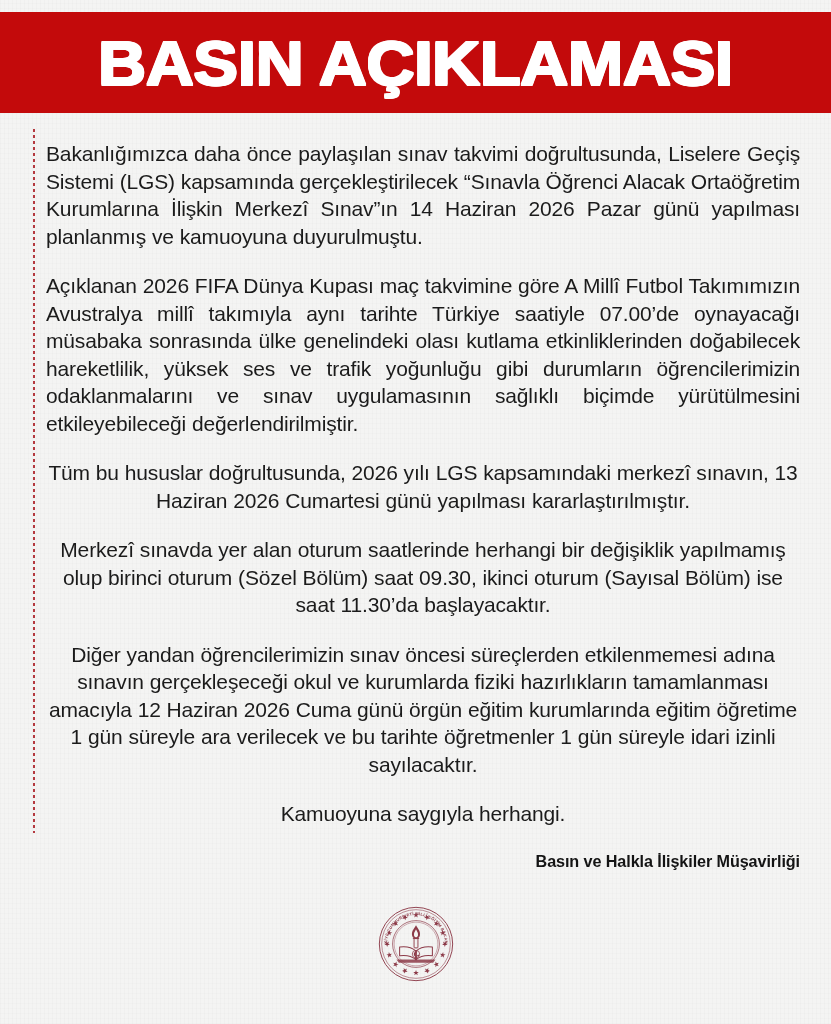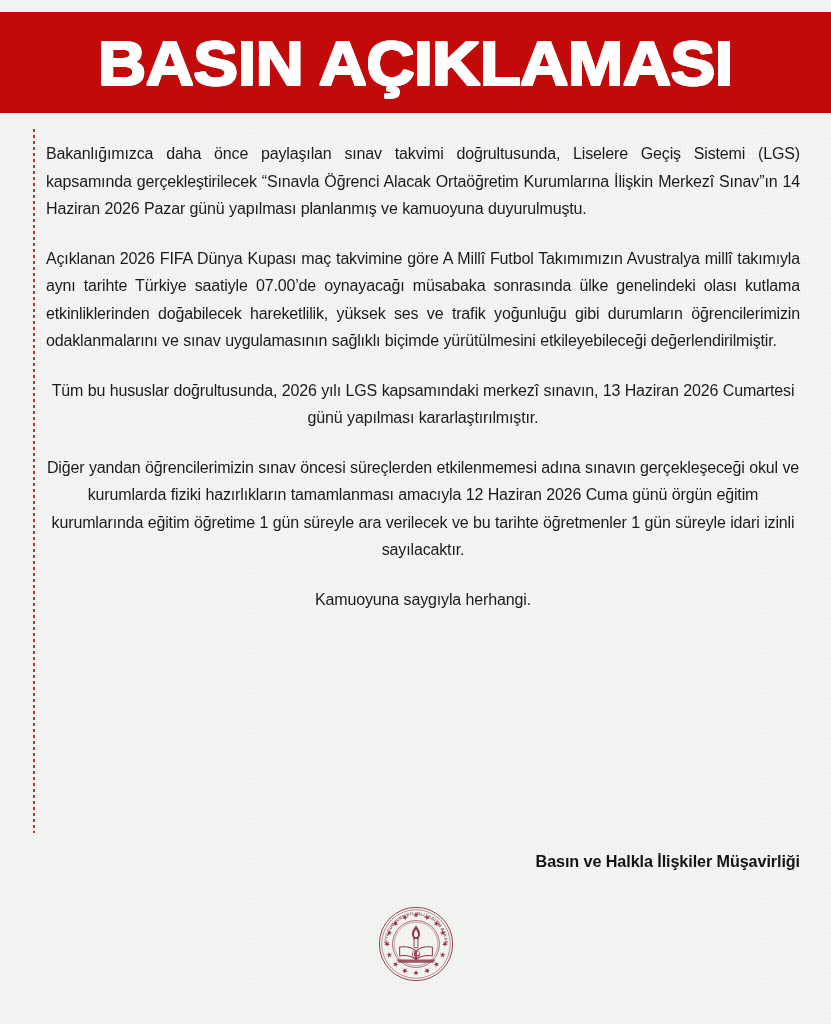--- a/index.html
+++ b/index.html
@@ -83,21 +83,21 @@
 
   
   .body-column {
     position: absolute;
     left: 46px;
     top: 140px;
     width: 754px;
   }
   .para {
     font-family: "Liberation Sans", sans-serif;
-    font-size: 16px;
+    font-size: 21px;
     line-height: 27.5px;
     color: #1b1b1b;
     text-align: justify;
     text-justify: inter-word;
     margin: 0 0 22px 0;
     letter-spacing: -0.15px;
     word-spacing: 0.2px;
   }
   .para:last-of-type {
     margin-bottom: 0;
@@ -148,20 +148,21 @@
   <div class="header-banner">
     <div class="header-title">BASIN AÇIKLAMASI</div>
   </div>
 
   <div class="side-rule"></div>
 
   <div class="body-column">
     <p class="para">Bakanlığımızca daha önce paylaşılan sınav takvimi doğrultusunda, Liselere Geçiş Sistemi (LGS) kapsamında gerçekleştirilecek “Sınavla Öğrenci Alacak Ortaöğretim Kurumlarına İlişkin Merkezî Sınav”ın 14 Haziran 2026 Pazar günü yapılması planlanmış ve kamuoyuna duyurulmuştu.</p>
     <p class="para">Açıklanan 2026 FIFA Dünya Kupası maç takvimine göre A Millî Futbol Takımımızın Avustralya millî takımıyla aynı tarihte Türkiye saatiyle 07.00’de oynayacağı müsabaka sonrasında ülke genelindeki olası kutlama etkinliklerinden doğabilecek hareketlilik, yüksek ses ve trafik yoğunluğu gibi durumların öğrencilerimizin odaklanmalarını ve sınav uygulamasının sağlıklı biçimde yürütülmesini etkileyebileceği değerlendirilmiştir.</p>
     <p class="para no-justify">Tüm bu hususlar doğrultusunda, 2026 yılı LGS kapsamındaki merkezî sınavın, 13 Haziran 2026 Cumartesi günü yapılması kararlaştırılmıştır.</p>
+    <p class="para no-justify">Merkezî sınavda yer alan oturum saatlerinde herhangi bir değişiklik yapılmamış olup birinci oturum (Sözel Bölüm) saat 09.30, ikinci oturum (Sayısal Bölüm) ise saat 11.30’da başlayacaktır.</p>
     <p class="para no-justify">Diğer yandan öğrencilerimizin sınav öncesi süreçlerden etkilenmemesi adına sınavın gerçekleşeceği okul ve kurumlarda fiziki hazırlıkların tamamlanması amacıyla 12 Haziran 2026 Cuma günü örgün eğitim kurumlarında eğitim öğretime 1 gün süreyle ara verilecek ve bu tarihte öğretmenler 1 gün süreyle idari izinli sayılacaktır.</p>
     <p class="para no-justify">Kamuoyuna saygıyla herhangi.</p>
   </div>
 
   <div class="signature-block">
     <span class="signature">Basın ve Halkla İlişkiler Müşavirliği</span>
   </div>
 
   <div class="emblem-wrap">
     <svg class="emblem" viewBox="0 0 200 200" xmlns="http://www.w3.org/2000/svg">

